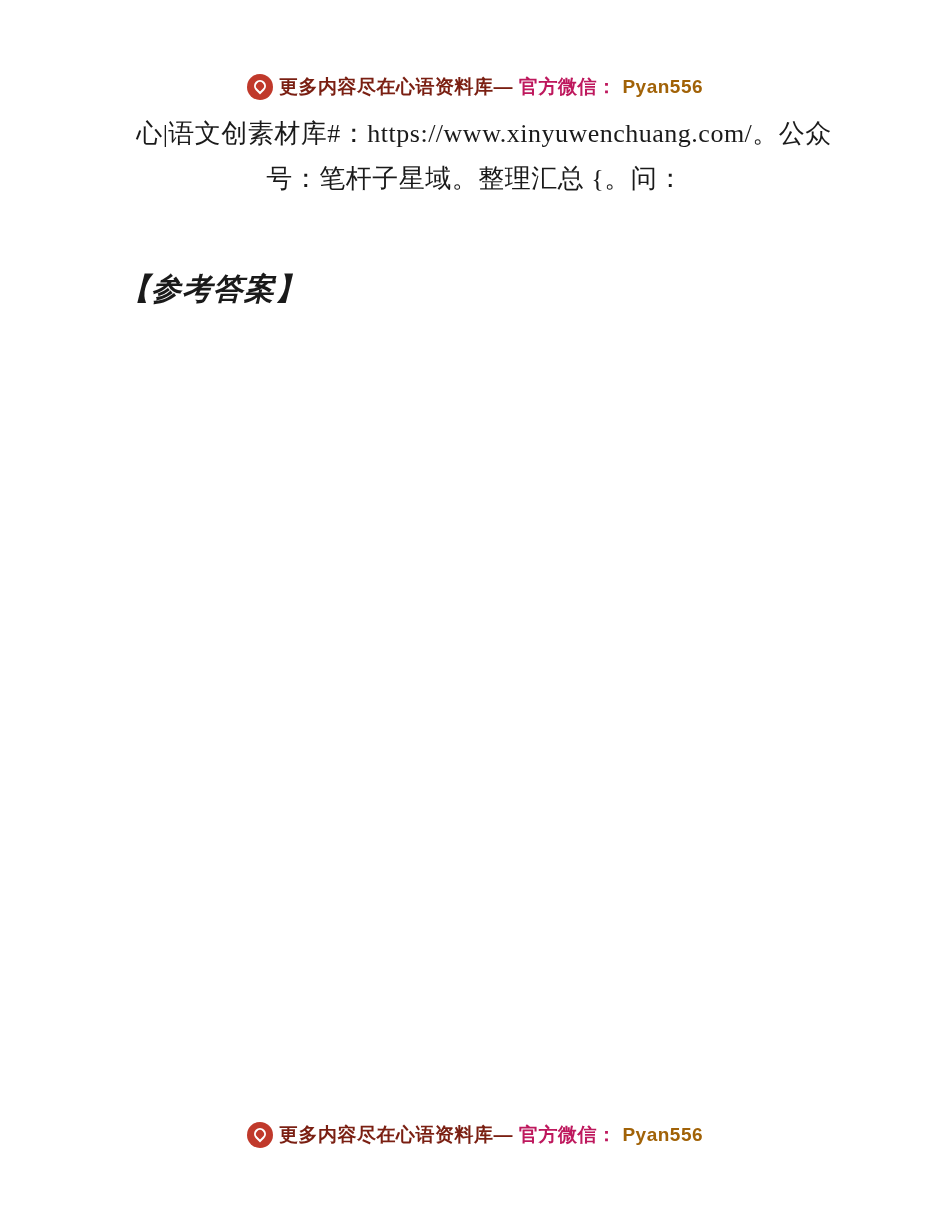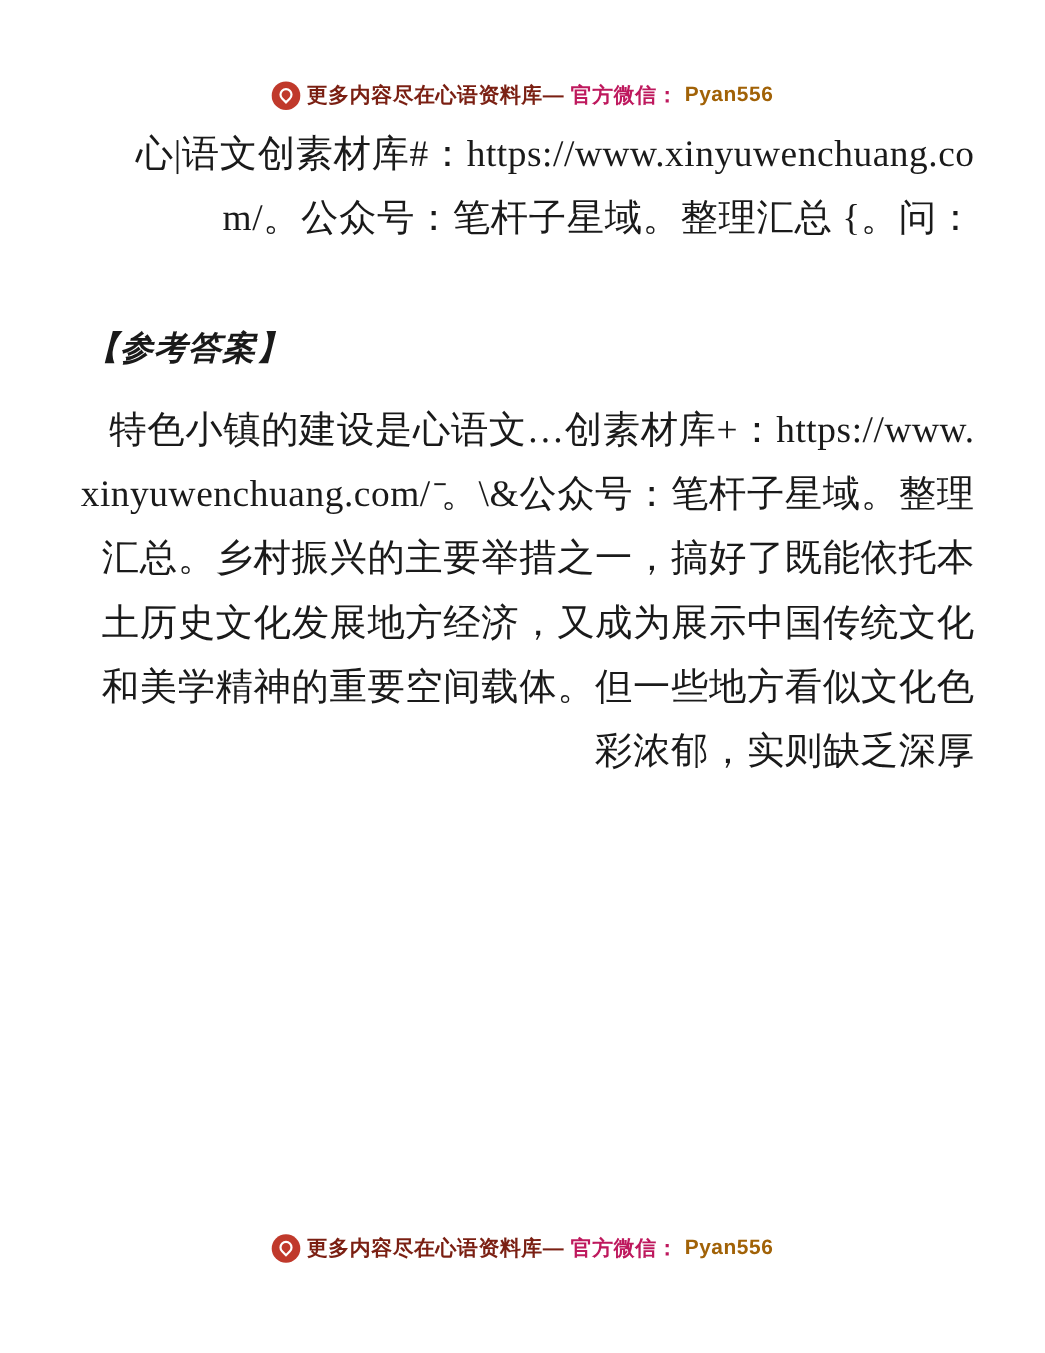--- a/index.html
+++ b/index.html
@@ -12,21 +12,21 @@
     background: #ffffff;
     font-family: "Liberation Serif", serif;
     color: #1a1a1a;
     overflow: hidden;
     position: relative;
   }
   .page {
     width: 950px;
     height: 1230px;
     box-sizing: border-box;
-    padding: 0 64px;
+    padding: 0 106px;
     position: relative;
     display: flex;
     flex-direction: column;
   }
 
   
   .watermark {
     display: flex;
     align-items: center;
     justify-content: center;
@@ -79,24 +79,24 @@
   .wm-light {
     color: #a16207;
   }
 
   
   .content {
     margin-top: 112px;
   }
   p.para {
     margin: 0 0 22px 0;
-    font-size: 34px;
+    font-size: 26px;
     line-height: 1.72;
     letter-spacing: 0.5px;
-    text-align: right;
+    text-align: center;
     word-break: break-all;
   }
   p.para.indent {
     text-indent: 18px;
   }
   p.heading {
     margin: 0 0 20px 0;
     font-size: 30px;
     line-height: 1.72;
     font-weight: bold;
@@ -123,21 +123,20 @@
 
     <p class="para indent">心|语文创素材库#：https://www.xinyuwenchuang.com/。公众号：笔杆子星域。整理汇总 {。问：</p>
 
     <div class="gap-sm"></div>
 
 
     <div class="gap-md"></div>
 
     <p class="heading">【参考答案】</p>
 
-    <p class="para indent">特色小镇的建设是心语文…创素材库+：https://www.xinyuwenchuang.com/ ̄。\&amp;公众号：笔杆子星域。整理汇总。乡村振兴的主要举措之一，搞好了既能依托本土历史文化发展地方经济，又成为展示中国传统文化和美学精神的重要空间载体。但一些地方看似文化色彩浓郁，实则缺乏深厚</p>
 
   </div>
 
   <div class="watermark bottom">
     <span class="wm-logo"></span>
     <span class="wm-dark">更多内容尽在心语资料库—</span>
     <span class="wm-mid">官方微信：</span>
     <span class="wm-light">Pyan556</span>
   </div>
 

